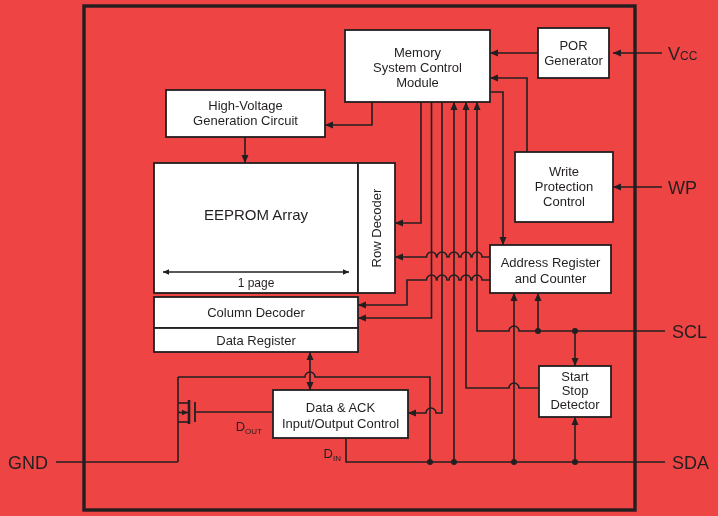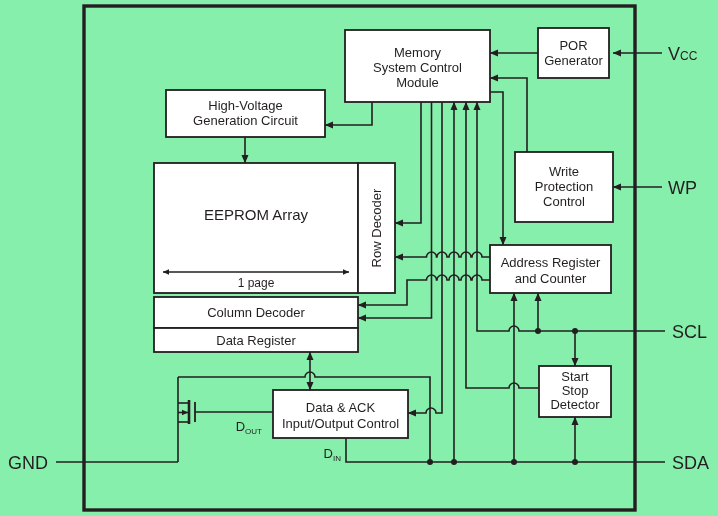--- a/index.html
+++ b/index.html
@@ -1,16 +1,16 @@
 <!DOCTYPE html>
 <html><head>
 <meta charset="utf-8">
 <style>
   html,body{margin:0;padding:0;background:#ffffff;}
-  .stage{width:718px;height:516px;position:relative;background:#86efac;font-family:"Liberation Sans",sans-serif;}
+  .stage{width:718px;height:516px;position:relative;background:#ef4444;font-family:"Liberation Sans",sans-serif;}
   svg{display:block;}
   .box{fill:#ffffff;stroke:#231f20;stroke-width:1.8;}
   .chip{fill:none;stroke:#231f20;stroke-width:3.4;}
   .wire{fill:none;stroke:#231f20;stroke-width:1.6;}
   .wire-thin{fill:none;stroke:#231f20;stroke-width:1.4;}
   .bar{fill:none;stroke:#231f20;}
   .dot{fill:#231f20;stroke:none;}
   text{fill:#231f20;font-family:"Liberation Sans",sans-serif;}
   .blk{font-size:13px;text-anchor:middle;}
   .blk-lg{font-size:15px;text-anchor:middle;}

